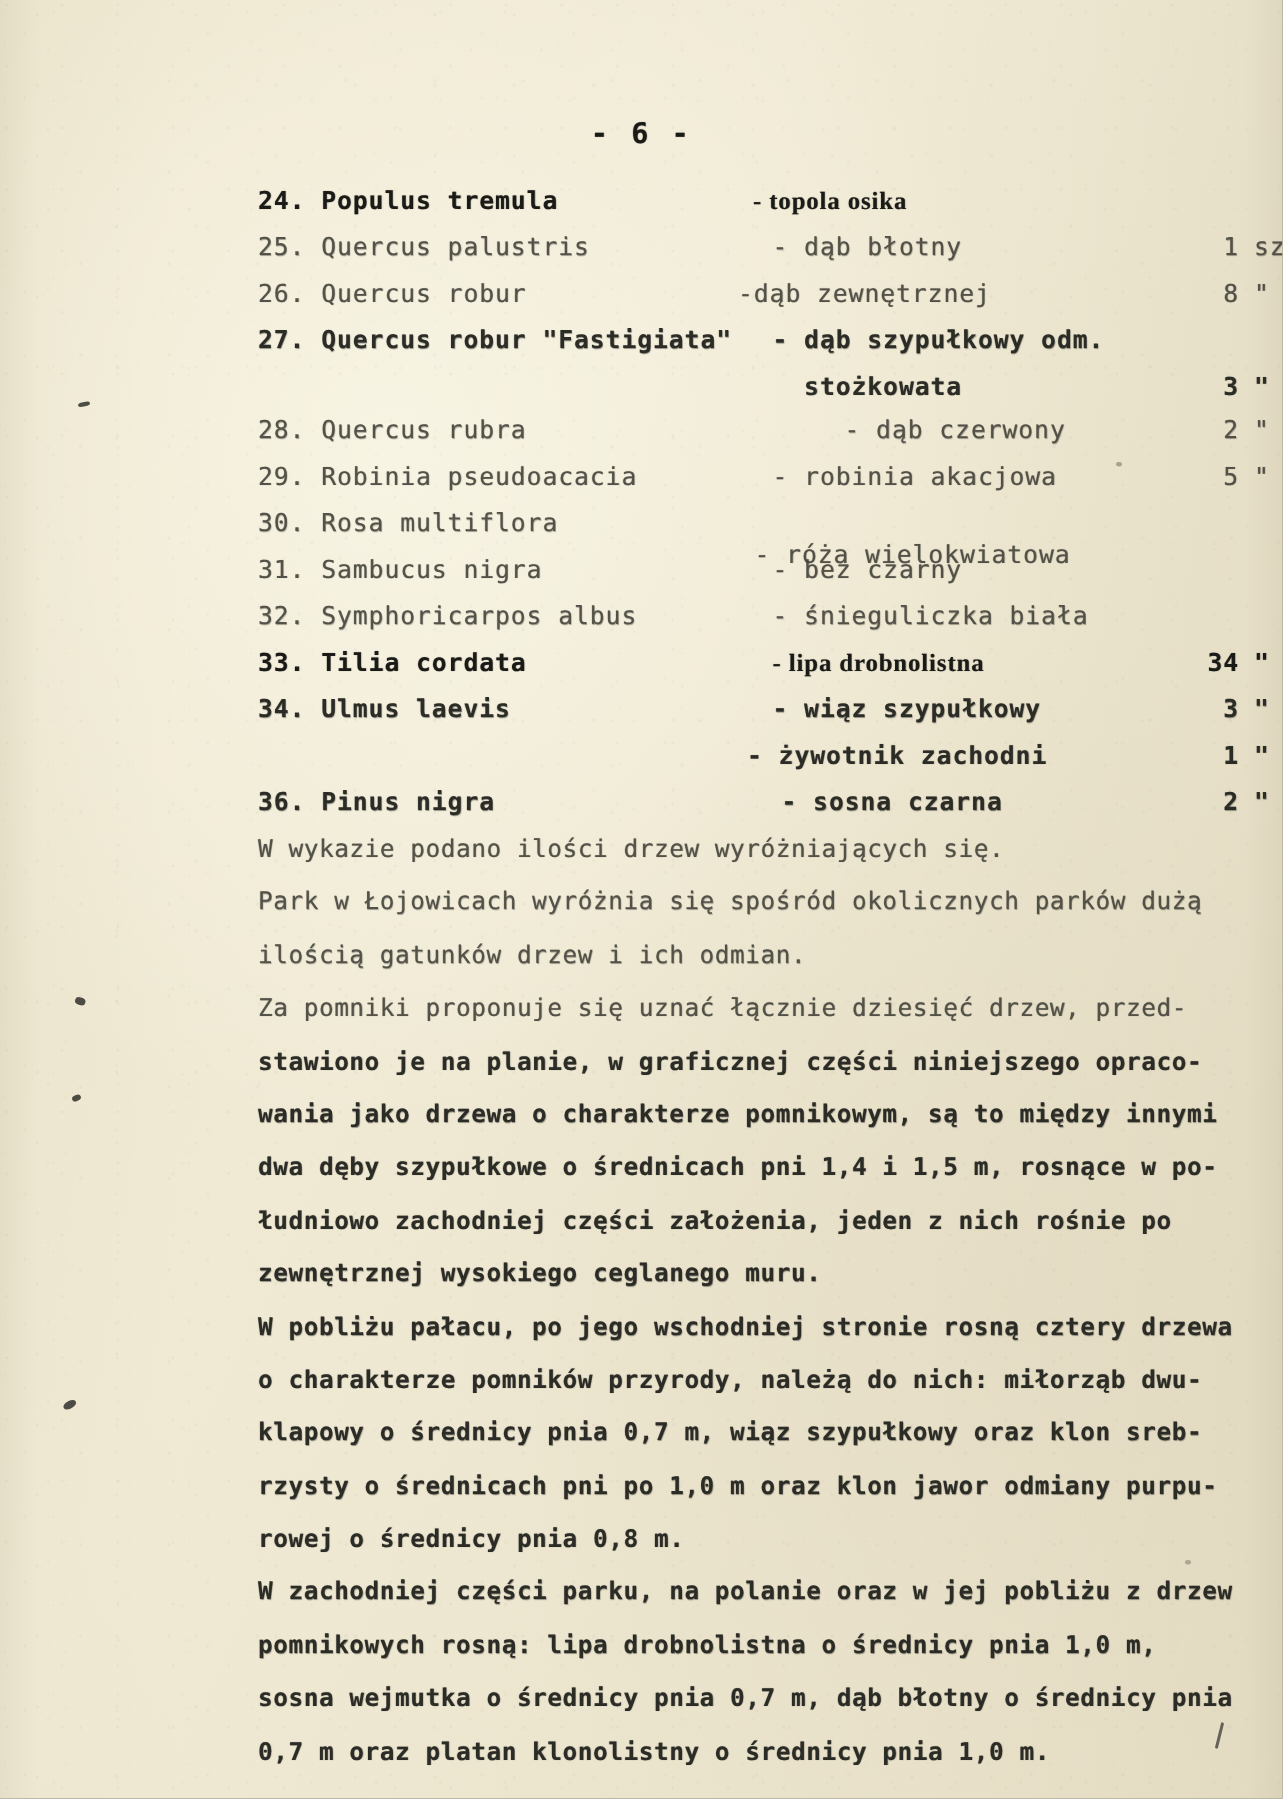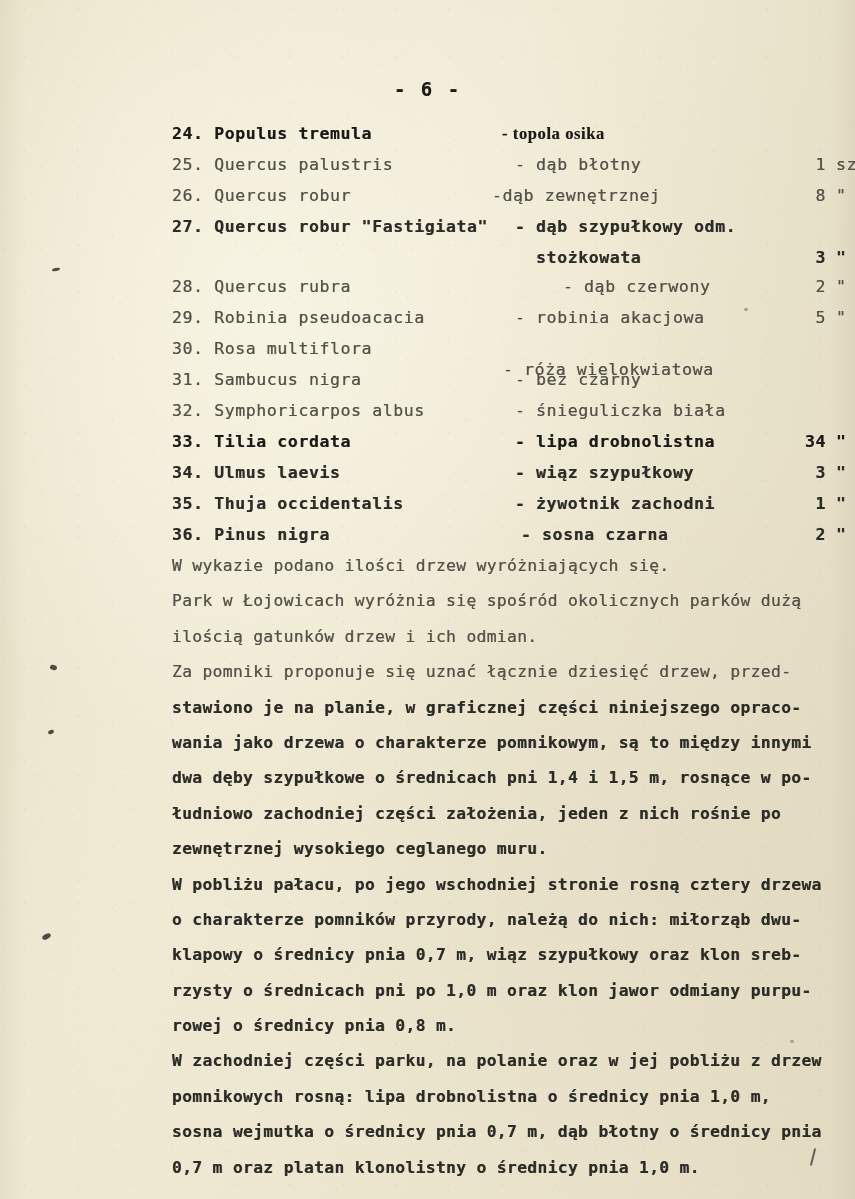--- a/index.html
+++ b/index.html
@@ -219,33 +219,32 @@
           <span class="tw sp-unit ink-light"></span>
         </div>
         <div class="sp-row">
           <span class="tw sp-latin ink-light">32. Symphoricarpos albus</span>
           <span class="tw sp-common ink-light" style="left: 343px;">- śnieguliczka biała</span>
           <span class="tw sp-qty ink-light"></span>
           <span class="tw sp-unit ink-light"></span>
         </div>
         <div class="sp-row">
           <span class="tw sp-latin ink-dark">33. Tilia cordata</span>
-          <span class="tw sp-common ink-dark" style="left: 343px;">- lipa drobnolistna</span>
+          <span class="tw sp-common ink-dark" style="left: 343px; font-family: Liberation Serif, serif;">- lipa drobnolistna</span>
           <span class="tw sp-qty ink-dark">34</span>
           <span class="tw sp-unit ink-dark">"</span>
         </div>
         <div class="sp-row">
           <span class="tw sp-latin ink-mid">34. Ulmus laevis</span>
           <span class="tw sp-common ink-mid" style="left: 343px;">- wiąz szypułkowy</span>
           <span class="tw sp-qty ink-mid">3</span>
           <span class="tw sp-unit ink-mid">"</span>
         </div>
         <div class="sp-row">
-          <span class="tw sp-latin ink-mid">35. Thuja occidentalis</span>
-          <span class="tw sp-common ink-mid" style="left: 343px;">- żywotnik zachodni</span>
+          <span class="tw sp-common ink-mid" style="left: 326px;">- żywotnik zachodni</span>
           <span class="tw sp-qty ink-mid">1</span>
           <span class="tw sp-unit ink-mid">"</span>
         </div>
         <div class="sp-row">
           <span class="tw sp-latin ink-mid">36. Pinus nigra</span>
           <span class="tw sp-common ink-mid" style="left: 349px;">- sosna czarna</span>
           <span class="tw sp-qty ink-mid">2</span>
           <span class="tw sp-unit ink-mid">"</span>
         </div>
       </div>

